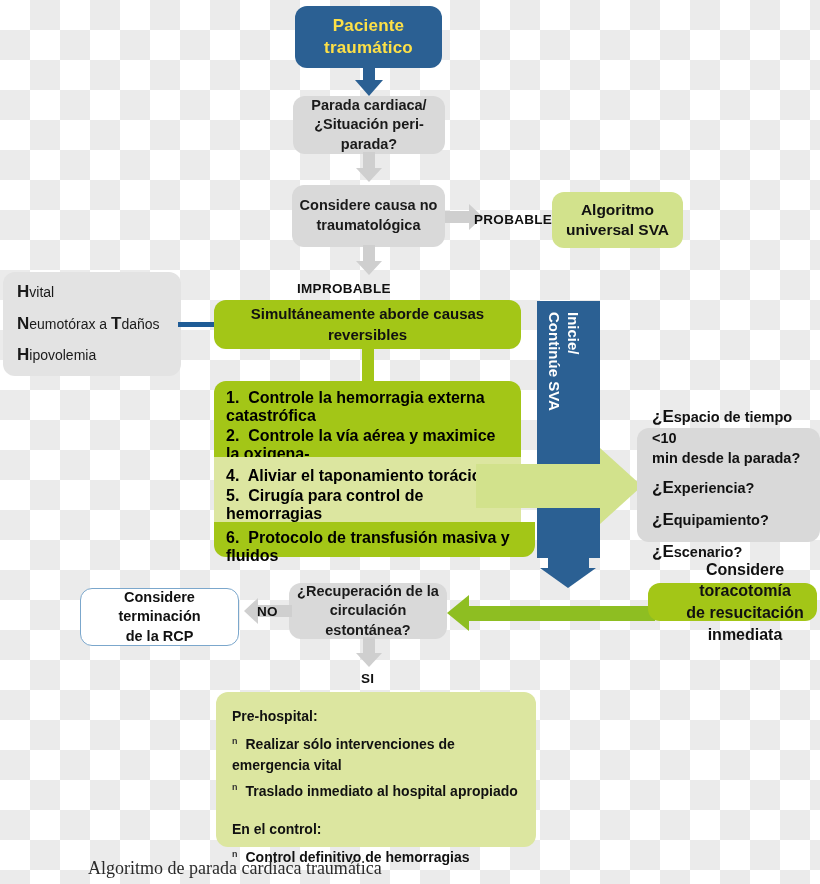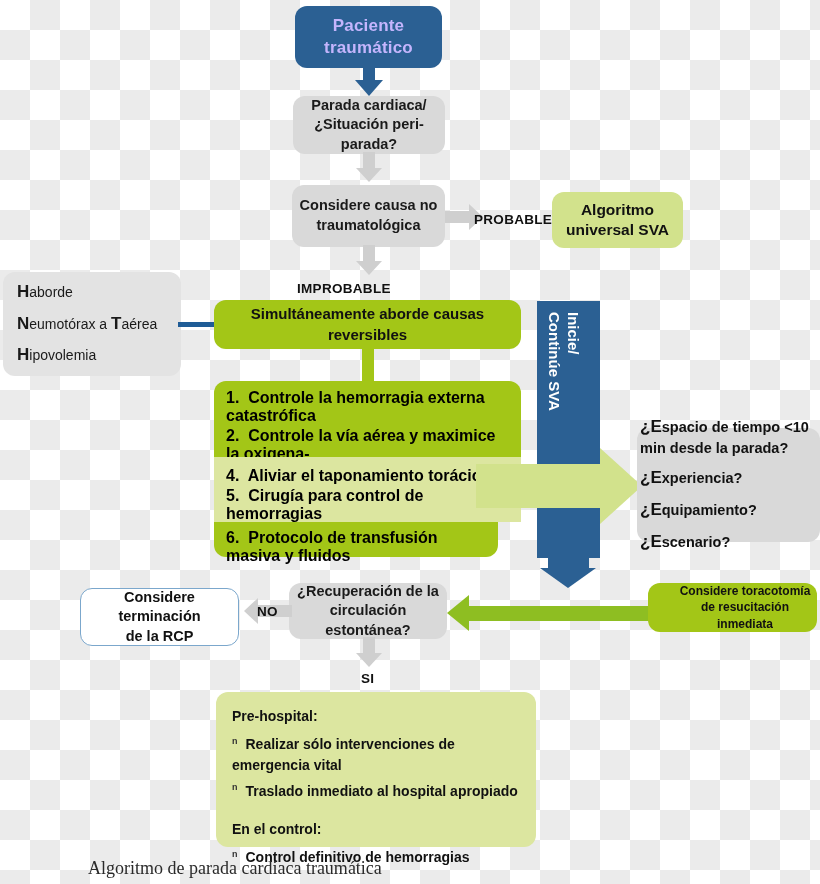--- a/index.html
+++ b/index.html
@@ -11,21 +11,21 @@
       linear-gradient(45deg,#ebebeb 25%,transparent 25%,transparent 75%,#ebebeb 75%,#ebebeb),
       linear-gradient(45deg,#ebebeb 25%,transparent 25%,transparent 75%,#ebebeb 75%,#ebebeb);
     background-size:60px 60px;
     background-position:0 0,30px 30px;
   }
   .node{position:absolute;box-sizing:border-box;}
   .rr{border-radius:12px;}
 
   
   .blue-box{
-    background:#2B6093;color:#c4b5fd;font-weight:bold;font-size:17px;
+    background:#2B6093;color:#fde047;font-weight:bold;font-size:17px;
     display:flex;align-items:center;justify-content:center;text-align:center;
     line-height:1.3;letter-spacing:.2px;
   }
   
   .grey-box{
     background:#D9D9D9;color:#1a1a1a;font-weight:bold;font-size:14.5px;
     display:flex;align-items:center;justify-content:center;text-align:center;
     line-height:1.35;
   }
   .grey-box.left{justify-content:flex-start;text-align:left;}
@@ -146,22 +146,22 @@
 </div>
 
 <div class="arrow-down-grey" style="left:356px;top:245px;width:26px;height:32px;">
   <div class="shaft" style="left:7px;top:0;width:12px;height:18px;"></div>
   <div class="head" style="left:0;top:16px;"></div>
 </div>
 <div class="label" style="left:297px;top:281px;">IMPROBABLE</div>
 
 <div class="node rr grey-box left" style="left:3px;top:272px;width:178px;height:104px;padding:12px 14px;background:#E3E3E3;">
   <div style="width:100%;">
-    <span class="ht-line"><span class="cap1">H</span><span>aborde</span></span>
-    <span class="ht-line"><span class="cap1">N</span><span>eumotórax a </span><span class="cap1">T</span><span>aérea</span></span>
+    <span class="ht-line"><span class="cap1">H</span><span>vital</span></span>
+    <span class="ht-line"><span class="cap1">N</span><span>eumotórax a </span><span class="cap1">T</span><span>daños</span></span>
     <span class="ht-line"><span class="cap1">H</span><span>ipovolemia</span></span>
   </div>
 </div>
 <div class="connector" style="left:178px;top:322px;width:42px;height:5px;"></div>
 
 <div class="node rr green-box" style="left:214px;top:300px;width:307px;height:49px;">
   <span style="white-space:pre-line">Simultáneamente aborde causas
 reversibles</span>
 </div>
 
@@ -179,41 +179,41 @@
 </div>
 
 <div class="node" style="left:214px;top:457px;width:307px;height:65px;background:#DCE6A0;padding:10px 12px 0 12px;">
   <div class="numlist">
     <span class="numrow">4.  Aliviar el taponamiento torácico</span>
     <span class="numrow">5.  Cirugía para control de hemorragias
      o compresión aórtica proximal</span>
   </div>
 </div>
 
-<div class="node" style="left:214px;top:522px;width:284px;height:35px;background:#A3C617;border-radius:0 0 12px 12px;padding:7px 12px 0 12px;">
+<div class="node" style="left:214px;top:522px;width:321px;height:35px;background:#A3C617;border-radius:0 0 12px 12px;padding:7px 12px 0 12px;">
   <div class="numlist">
     <span class="numrow">6.  Protocolo de transfusión masiva y fluidos</span>
   </div>
 </div>
 
 <div class="node" style="left:537px;top:301px;width:63px;height:257px;background:#2B6093;">
 </div>
 <div class="arrow-down-blue" style="left:537px;top:540px;width:63px;height:48px;">
   <div class="shaft" style="left:11px;top:0;width:41px;height:32px;"></div>
   <div class="head" style="left:3px;top:28px;border-left-width:28px;border-right-width:28px;border-top-width:20px;"></div>
 </div>
 <div class="vlabel" style="left:582px;top:312px;white-space:pre-line;text-align:left;">Inicie/
 Continúe SVA</div>
 
 <div class="arrow-right-greenlt" style="left:476px;top:448px;width:166px;height:76px;">
   <div class="shaft" style="left:0;top:16px;width:128px;height:44px;"></div>
   <div class="head" style="left:124px;top:0;"></div>
 </div>
 
-<div class="node rr grey-box left" style="left:637px;top:428px;width:183px;height:114px;padding:11px 3px;background:#D9D9D9;">
+<div class="node rr grey-box left" style="left:637px;top:428px;width:183px;height:114px;padding:11px 15px;background:#D9D9D9;">
   <div style="width:100%;">
     <span class="q-line"><span class="q-cap">¿E</span><span style="white-space:pre-line">spacio de tiempo &lt;10
 min desde la parada?</span></span>
     <span class="q-line"><span class="q-cap">¿E</span><span>xperiencia?</span></span>
     <span class="q-line"><span class="q-cap">¿E</span><span>quipamiento?</span></span>
     <span class="q-line"><span class="q-cap">¿E</span><span>scenario?</span></span>
   </div>
 </div>
 
 <div class="node rr grey-box" style="left:289px;top:583px;width:158px;height:56px;">
@@ -230,21 +230,21 @@
 <div class="node rr white-box" style="left:80px;top:588px;width:159px;height:58px;">
   <span style="white-space:pre-line">Considere terminación
 de la RCP</span>
 </div>
 
 <div class="arrow-left-green" style="left:447px;top:595px;width:208px;height:36px;">
   <div class="shaft" style="left:20px;top:11px;width:188px;height:15px;"></div>
   <div class="head" style="left:0;top:0;"></div>
 </div>
 
-<div class="node rr green-box" style="left:648px;top:583px;width:169px;height:49px;font-size:12px;padding-left:25px;">
+<div class="node rr green-box" style="left:648px;top:583px;width:169px;height:38px;font-size:16px;padding-left:25px;">
   <span style="white-space:pre-line">Considere toracotomía
 de resucitación inmediata</span>
 </div>
 
 <div class="arrow-down-grey" style="left:356px;top:637px;width:26px;height:32px;">
   <div class="shaft" style="left:7px;top:0;width:12px;height:18px;"></div>
   <div class="head" style="left:0;top:16px;"></div>
 </div>
 <div class="label" style="left:361px;top:671px;">SI</div>
 

